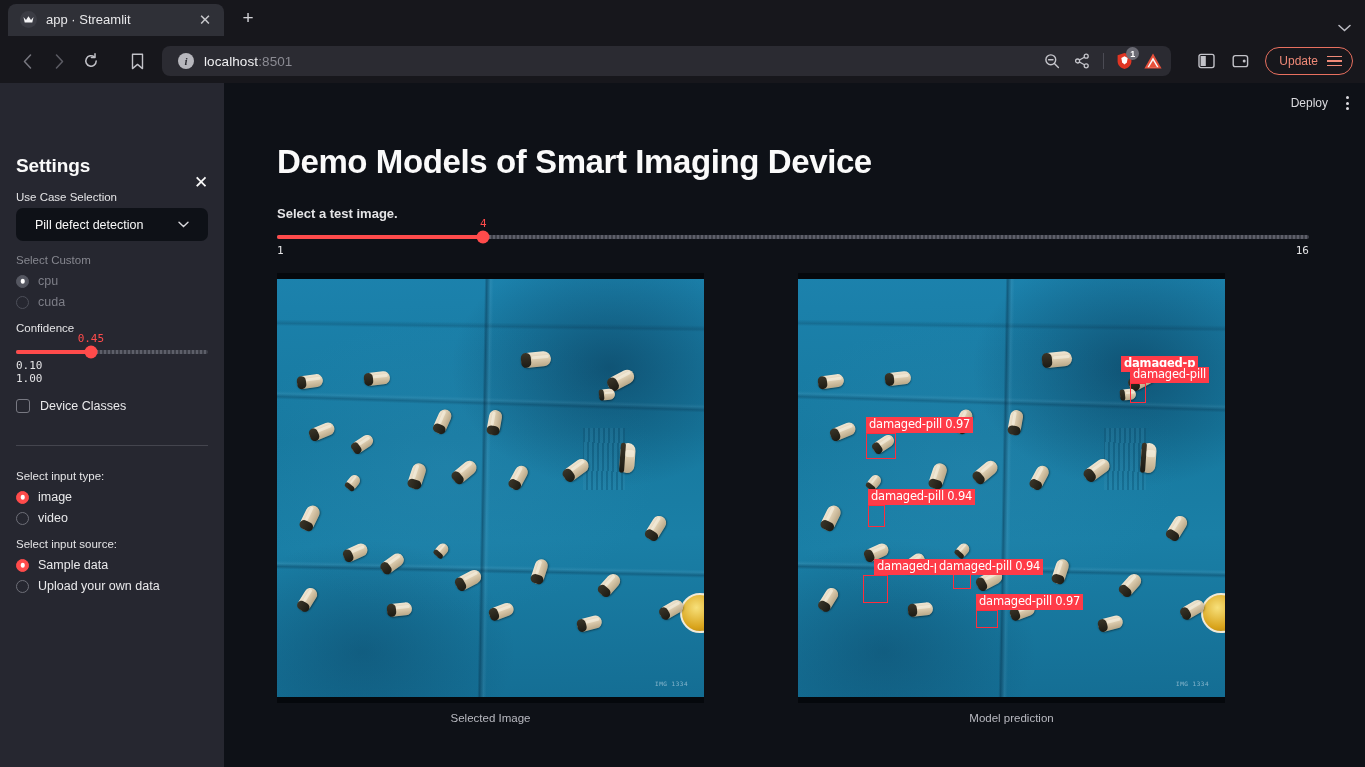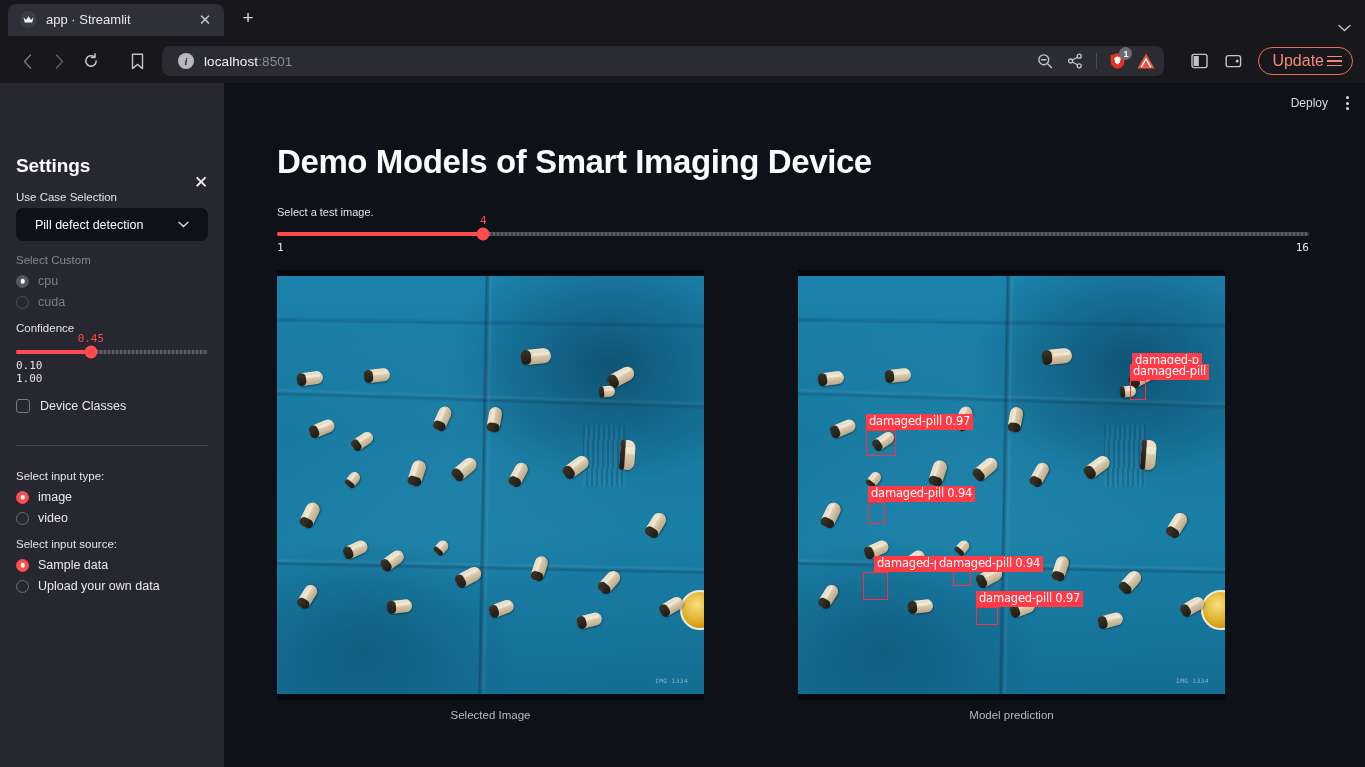--- a/index.html
+++ b/index.html
@@ -90,23 +90,23 @@
     border-radius: 7px; background: #6b6b74; color: #fff; font-size: 9px;
     display: flex; align-items: center; justify-content: center;
     padding: 0 3px; font-weight: 600;
   }
   .navbar-right { display: flex; align-items: center; gap: 4px; margin-left: 10px; }
   .panel-btn {
     width: 30px; height: 30px; display: flex; align-items: center;
     justify-content: center; color: #c2c2c8;
   }
   .update-btn {
-    display: flex; align-items: center; gap: 3px; height: 28px;
+    display: flex; align-items: center; gap: 9px; height: 28px;
     border: 1px solid #e8705f; border-radius: 16px; padding: 0 10px 0 13px;
-    color: #f08a78; font-size: 16px; margin-left: 6px;
+    color: #f08a78; font-size: 12px; margin-left: 6px;
   }
   .hamburger { display: flex; flex-direction: column; gap: 3px; }
   .hamburger i { display: block; width: 15px; height: 1.6px; background: #f08a78; }
 
   
   .page { flex: 1; display: flex; background: #0e1117; position: relative;
           overflow: hidden; }
 
   
   .sidebar {
@@ -192,21 +192,21 @@
   .deploy-txt { font-size: 12px; color: #dcdce0; }
   .kebab { display: flex; flex-direction: column; gap: 2.5px; align-items: center;
            padding: 6px 4px; }
   .kebab i { width: 3px; height: 3px; border-radius: 50%; background: #dcdce0; display: block; }
 
   .content { padding: 60px 56px 0 53px; }
   .h1 {
     font-size: 33px; font-weight: bold; color: #fafafa;
     letter-spacing: -.4px; margin-bottom: 25px;
   }
-  .img-slider-label { font-size: 11px; color: #e4e4e6; margin-bottom: 14px; }
+  .img-slider-label { font-size: 13px; color: #e4e4e6; margin-bottom: 14px; font-weight: bold; }
   .img-slider-track {
     position: relative; height: 4px; border-radius: 3px; width: 1032px;
     background: repeating-linear-gradient(90deg,#5d5f69 0 2px,#3d3f48 2px 4px);
   }
   .img-slider-ends {
     display: flex; justify-content: space-between; width: 1032px;
     margin-top: 5px; font-size: 11px; color: #e4e4e6;
     font-family: "DejaVu Sans Mono", monospace;
   }
 
@@ -572,21 +572,21 @@
                 <div class="det-box" style="left: 68px; top: 160px; width: 30px; height: 26px;"></div>
                 <div class="det-label" style="left: 68px; top: 144px;">damaged-pill  0.97</div>
                 <div class="det-box" style="left: 70px; top: 232px; width: 17px; height: 22px;"></div>
                 <div class="det-label" style="left: 70px; top: 216px;">damaged-pill  0.94</div>
                 <div class="det-box" style="left: 65px; top: 302px; width: 25px; height: 28px;"></div>
                 <div class="det-label" style="left: 76px; top: 286px;">damaged-pil</div>
                 <div class="det-box" style="left: 155px; top: 300px; width: 18px; height: 16px;"></div>
                 <div class="det-label" style="left: 138px; top: 286px;">damaged-pill  0.94</div>
                 <div class="det-box" style="left: 178px; top: 337px; width: 22px; height: 18px;"></div>
                 <div class="det-label" style="left: 178px; top: 321px;">damaged-pill  0.97</div>
-                <div class="det-label" style="left: 334px; top: 83px;">damaged-p</div>
+                <div class="det-label" style="left: 323px; top: 83px; font-weight: bold;">damaged-p</div>
                 <div class="det-box" style="left: 332px; top: 110px; width: 16px; height: 20px;"></div>
                 <div class="det-label" style="left: 332px; top: 94px;">damaged-pill</div>
               </div>
             <div class="caption">Model prediction</div>
           </div>
 
         </div>
       </div>
     </div>
   </div>

